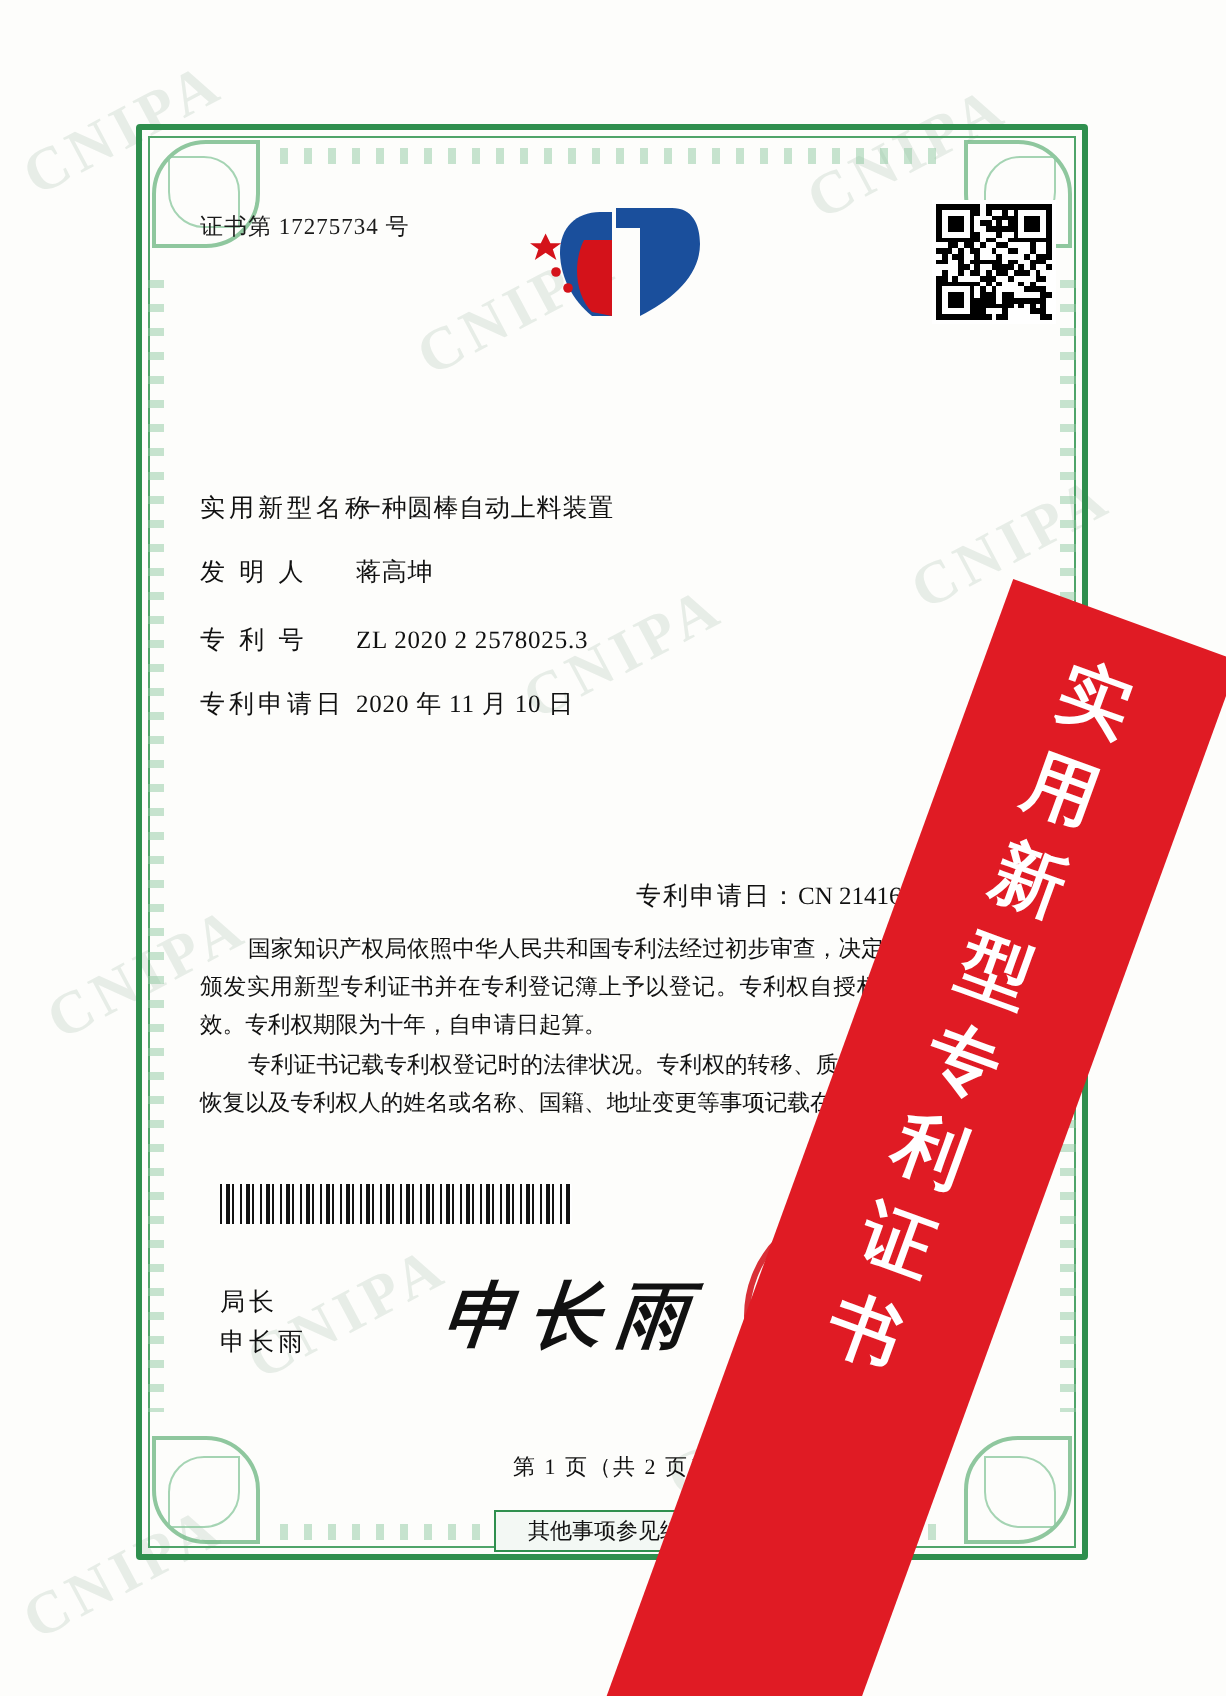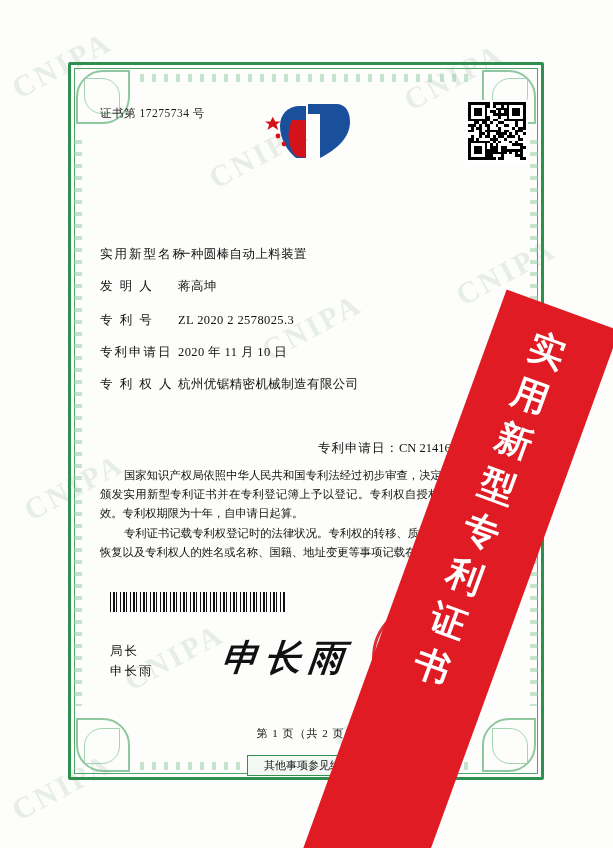--- a/index.html
+++ b/index.html
@@ -824,23 +824,20 @@
     <span class="lbl">实用新型名称</span><span class="val">一种圆棒自动上料装置</span>
   </div>
   <div class="field f2">
     <span class="lbl">发 明 人</span><span class="val">蒋高坤</span>
   </div>
   <div class="field f3">
     <span class="lbl">专 利 号</span><span class="val">ZL 2020 2 2578025.3</span>
   </div>
   <div class="field f4">
     <span class="lbl">专利申请日</span><span class="val">2020 年 11 月 10 日</span>
-  </div>
-  <div class="field f5">
-    <span class="lbl">专 利 权 人</span><span class="val">杭州优锯精密机械制造有限公司</span>
   </div>
   <div class="field-inline2">
     <span class="lbl">专利申请日：</span><span class="val">CN 214166498 U</span>
   </div>
 
   <div class="para p1">国家知识产权局依照中华人民共和国专利法经过初步审查，决定授予专利权，颁发实用新型专利证书并在专利登记簿上予以登记。专利权自授权公告之日起生效。专利权期限为十年，自申请日起算。</div>
   <div class="para p2">专利证书记载专利权登记时的法律状况。专利权的转移、质押、无效、终止、恢复以及专利权人的姓名或名称、国籍、地址变更等事项记载在专利登记簿上。</div>
 
   <div class="barcode"></div>
 

